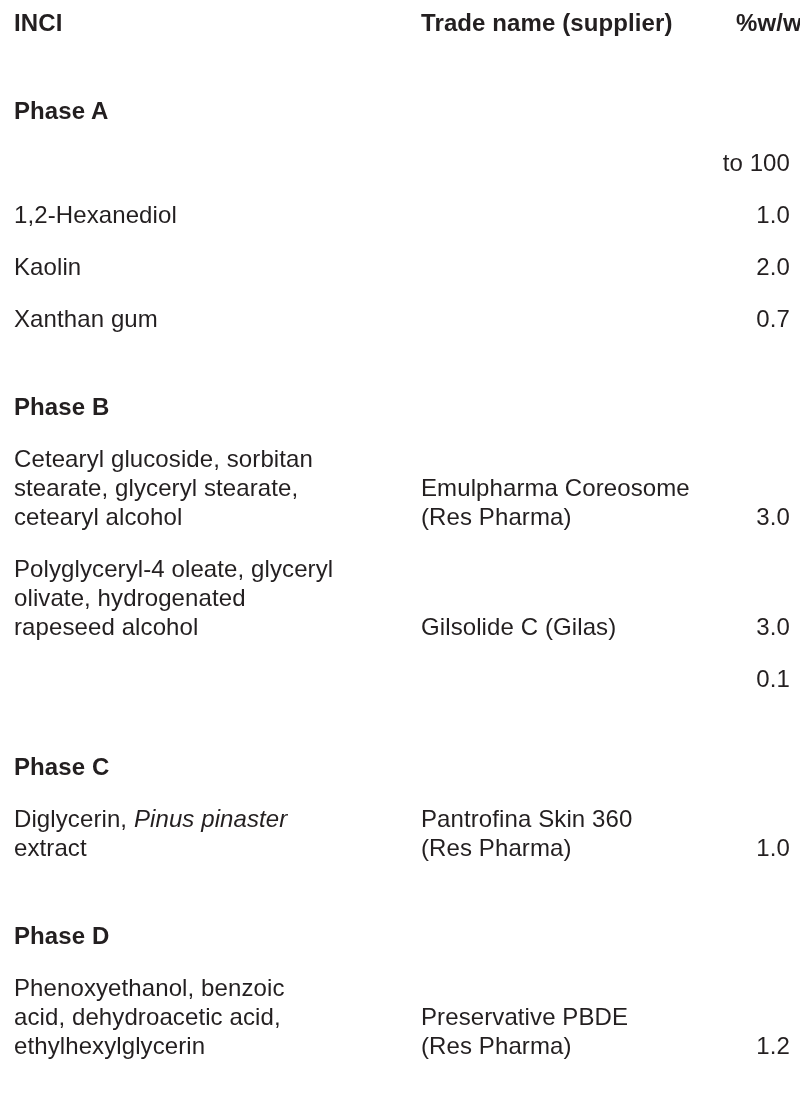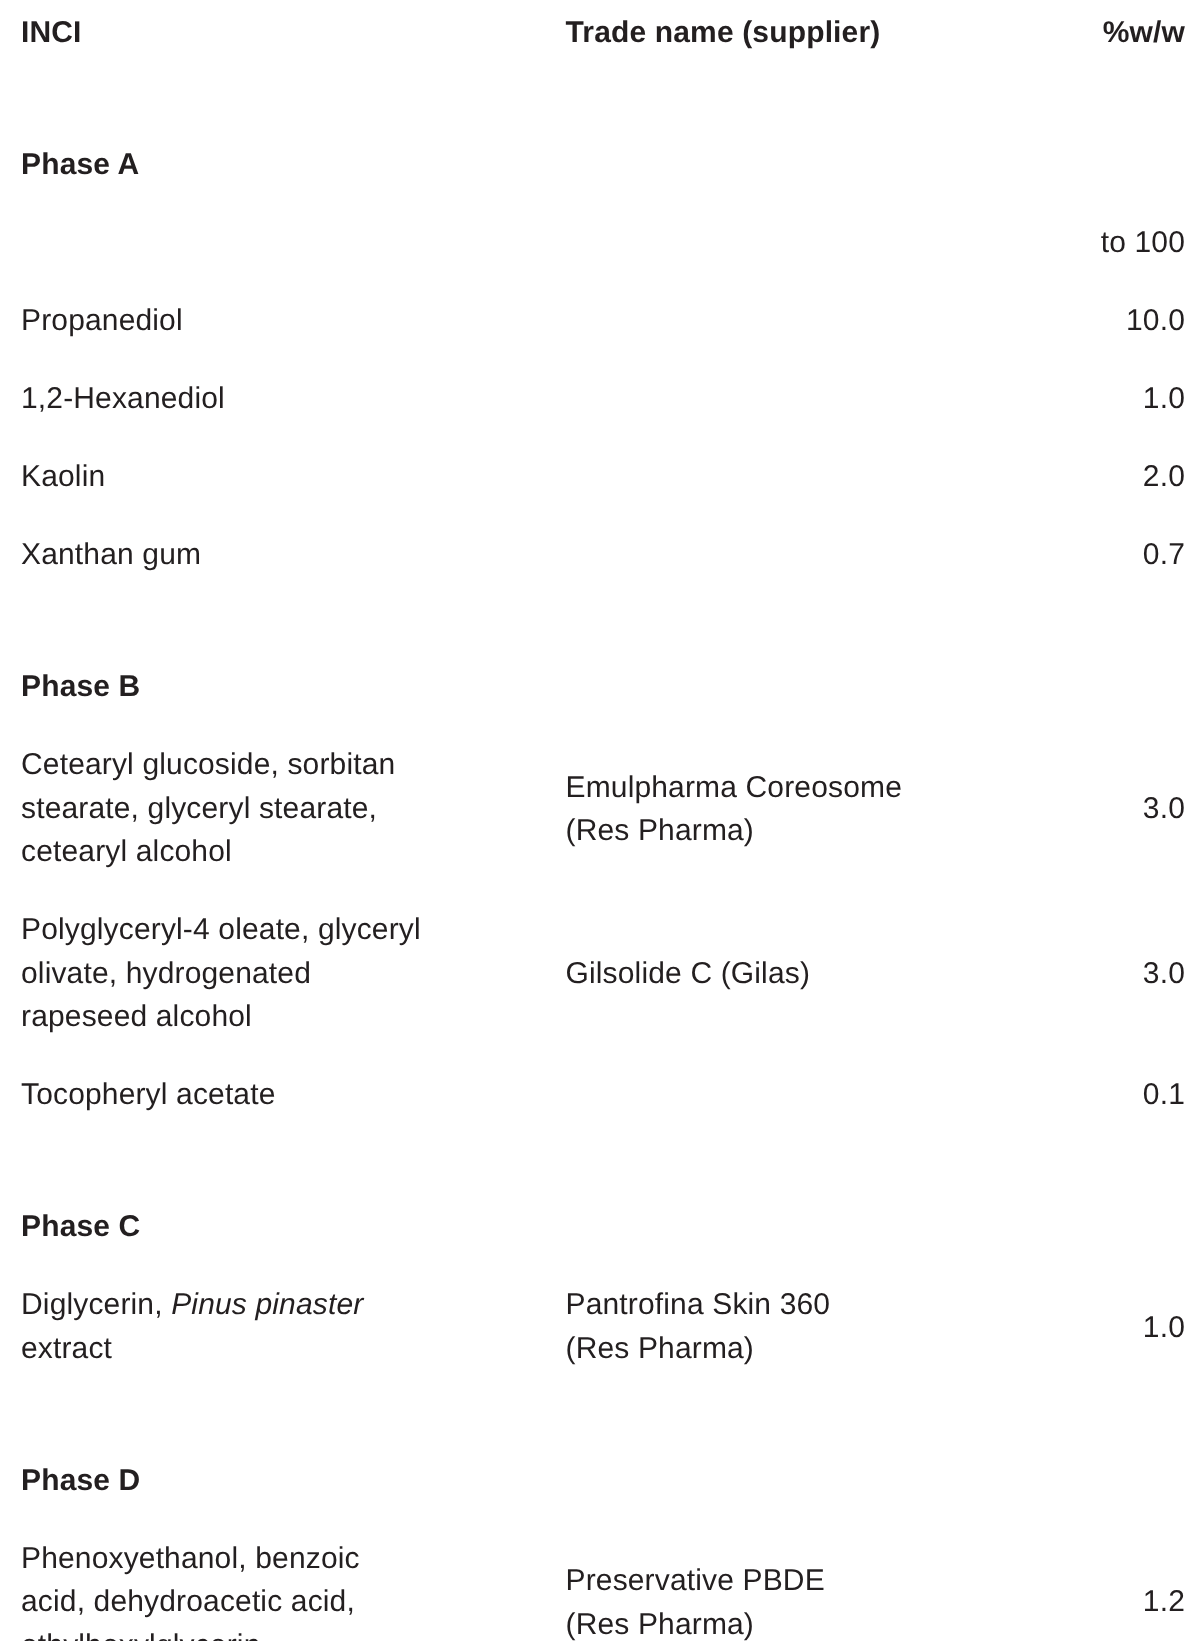--- a/index.html
+++ b/index.html
@@ -14,40 +14,41 @@
     color: #231f20;
     box-sizing: border-box;
   }
   .page {
     padding: 8px 10px 0 14px;
     box-sizing: border-box;
     width: 800px;
   }
   .row {
     display: flex;
-    align-items: center;
+    align-items: flex-end;
     margin-bottom: 23px;
-    font-size: 20px;
+    font-size: 24px;
     line-height: 29px;
     letter-spacing: 0.1px;
   }
   .col {
     box-sizing: border-box;
   }
   .col-inci {
     width: 363px;
     flex: 0 0 auto;
     white-space: pre-line;
     padding-right: 8px;
   }
   .col-trade {
     width: 315px;
     flex: 0 0 auto;
     white-space: pre-line;
     padding-right: 8px;
+    margin-left: 44px;
   }
   .col-pct {
     flex: 1 1 auto;
     text-align: right;
     white-space: nowrap;
   }
   .row.header .col {
     font-weight: 700;
   }
   .row.phase .phase-label {
@@ -71,25 +72,20 @@
 
   <div id="rows">
       <div class="row phase">
         <div class="col col-inci phase-label">Phase A</div>
       </div>
       <div class="row ingredient">
         <div class="col col-trade"></div>
         <div class="col col-pct">to 100</div>
       </div>
       <div class="row ingredient">
-        <div class="col col-inci">Propanediol</div>
-        <div class="col col-trade"></div>
-        <div class="col col-pct">10.0</div>
-      </div>
-      <div class="row ingredient">
         <div class="col col-inci">1,2-Hexanediol</div>
         <div class="col col-trade"></div>
         <div class="col col-pct">1.0</div>
       </div>
       <div class="row ingredient">
         <div class="col col-inci">Kaolin</div>
         <div class="col col-trade"></div>
         <div class="col col-pct">2.0</div>
       </div>
       <div class="row ingredient">
@@ -109,21 +105,20 @@
         <div class="col col-pct">3.0</div>
       </div>
       <div class="row ingredient">
         <div class="col col-inci">Polyglyceryl-4 oleate, glyceryl
 olivate, hydrogenated
 rapeseed alcohol</div>
         <div class="col col-trade">Gilsolide C (Gilas)</div>
         <div class="col col-pct">3.0</div>
       </div>
       <div class="row ingredient">
-        <div class="col col-inci">Tocopheryl acetate</div>
         <div class="col col-trade"></div>
         <div class="col col-pct">0.1</div>
       </div>
       <div class="row phase">
         <div class="col col-inci phase-label">Phase C</div>
       </div>
       <div class="row ingredient">
         <div class="col col-inci">Diglycerin, <em class="latin">Pinus pinaster</em>
 extract</div>
         <div class="col col-trade">Pantrofina Skin 360

